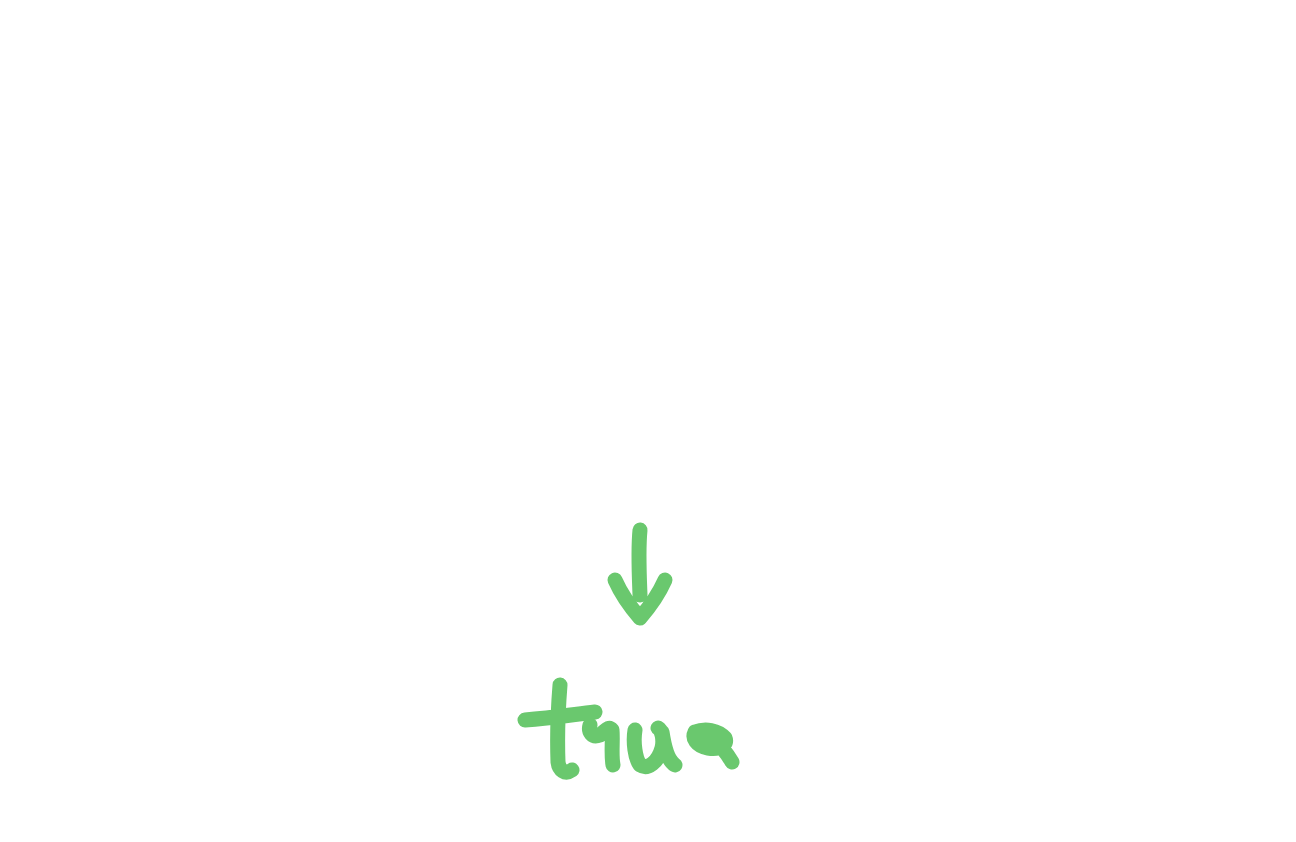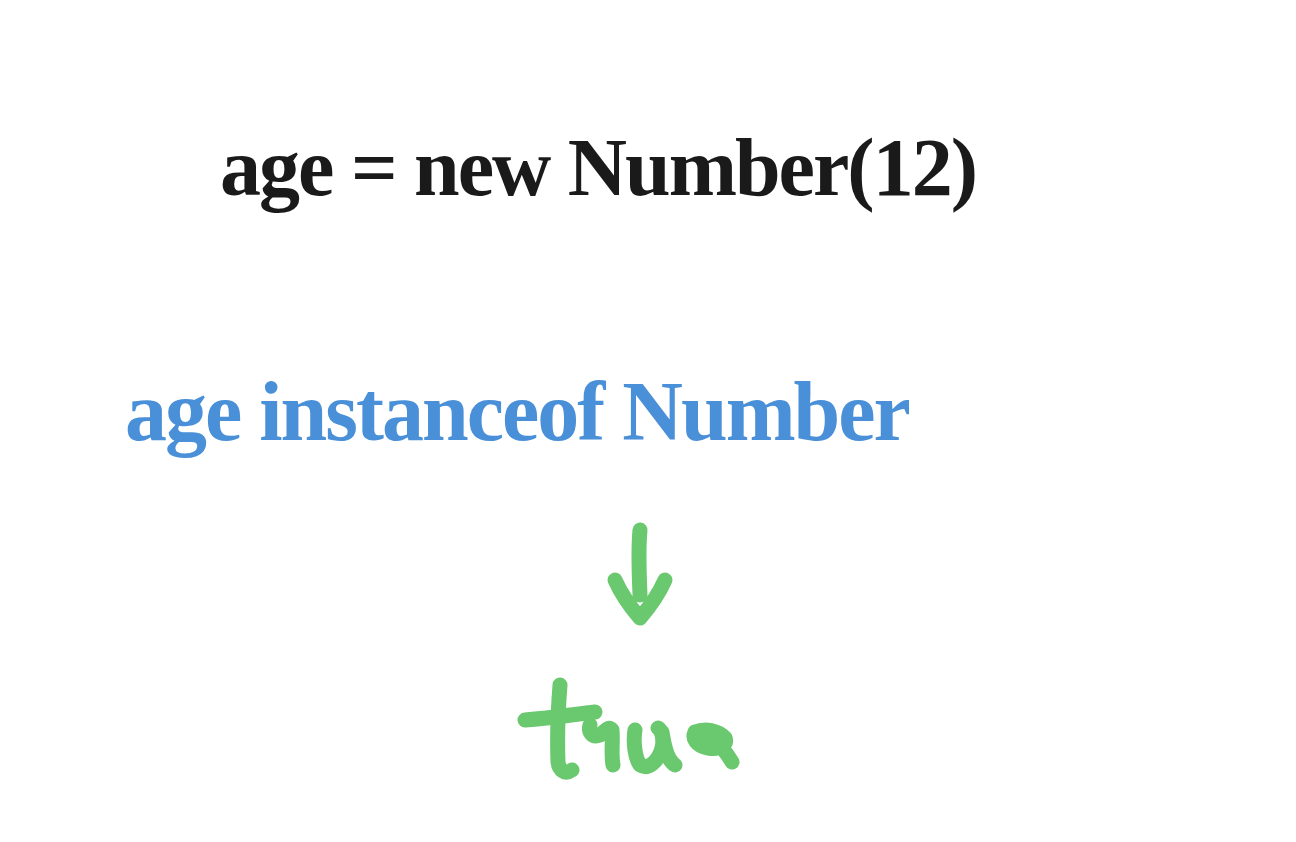--- a/index.html
+++ b/index.html
@@ -50,31 +50,21 @@
       left: 510px;
       font-size: 82px;
       color: #6ac86e;
       letter-spacing: 1px;
     }
   </style>
 </head>
 <body>
 
 <div class="canvas">
-  <div class="line line-1">
-    <svg width="870" height="130" viewBox="0 0 870 130">
-      <text x="0" y="85" font-family="'Comic Sans MS', cursive" font-size="82" font-weight="bold" fill="#1a1a1a">age = new Number(12)</text>
-    </svg>
-  </div>
 
-  <div class="line line-2">
-    <svg width="1060" height="140" viewBox="0 0 1060 140">
-      <text x="0" y="90" font-family="'Comic Sans MS', cursive" font-size="84" font-weight="bold" fill="#4a90d9">age instanceof Number</text>
-    </svg>
-  </div>
 
   <div class="arrow-container">
     <svg width="90" height="130" viewBox="0 0 90 130">
       <path d="M 45 10 
                C 43 30, 44 50, 45 75
                M 20 60
                C 28 78, 38 90, 45 98
                C 52 90, 62 78, 70 60" stroke="#6ac86e" stroke-width="15" stroke-linecap="round" stroke-linejoin="round" fill="none"></path>
     </svg>
   </div>

